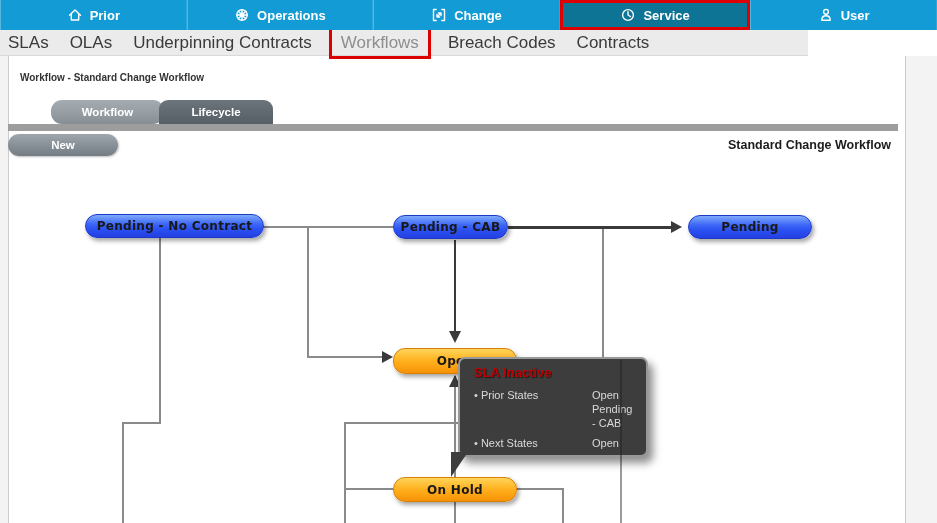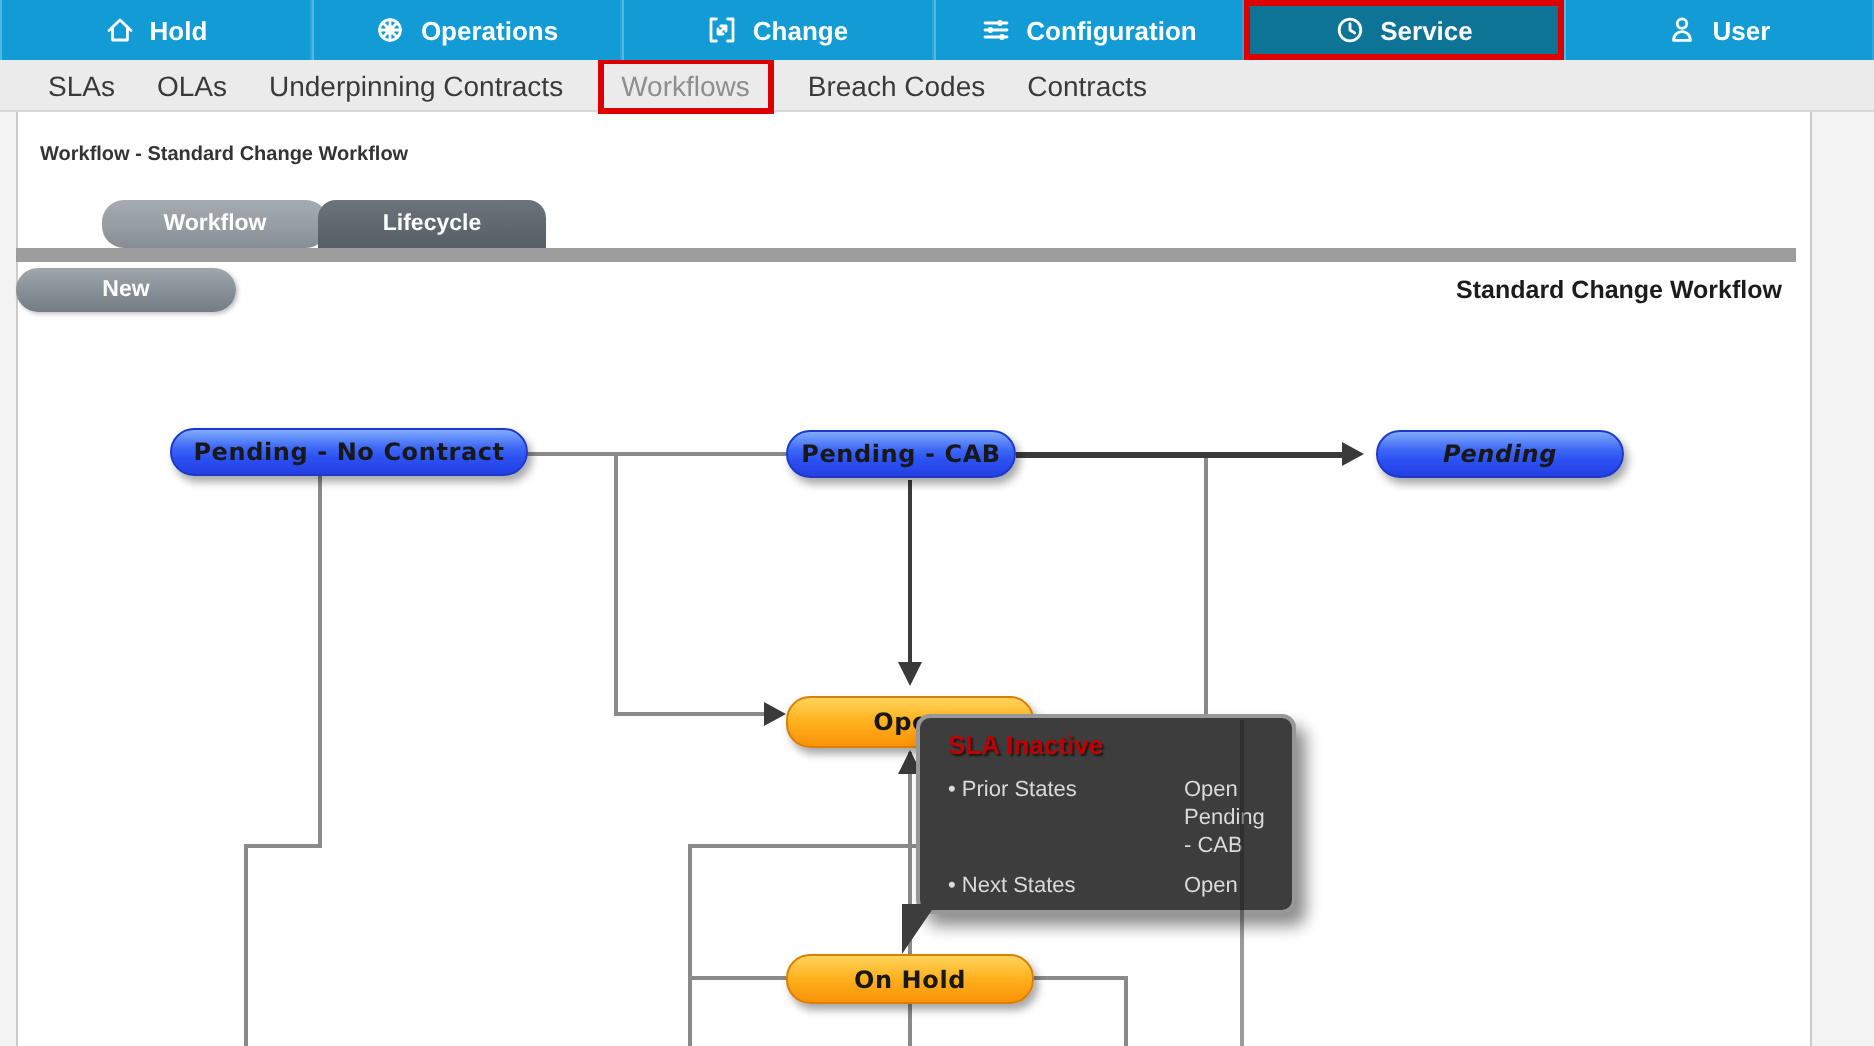--- a/index.html
+++ b/index.html
@@ -15,23 +15,23 @@
   .topnav{position:absolute;left:0;top:0;width:937px;height:30px;background:var(--nav_bg);
           display:flex;z-index:40;}
   .nav-item{flex:1;display:flex;align-items:center;justify-content:center;gap:7px;
             color:#fff;font-weight:bold;font-size:13px;box-sizing:border-box;
             border-left:1px solid rgba(255,255,255,.28);border-right:1px solid rgba(255,255,255,.12);
             cursor:pointer;}
   .nav-item.active{background:var(--nav_active_bg);border:3px solid var(--highlight_red);align-items:center;}
   .nav-item .ic{width:16px;height:16px;display:inline-flex;}
   .nav-item svg{width:16px;height:16px;stroke:#fff;fill:none;stroke-width:1.4;stroke-linecap:round;stroke-linejoin:round;}
   
-  .subnav{position:absolute;left:0;top:30px;width:937px;height:26px;background:var(--subnav_bg);
+  .subnav{position:absolute;left:0;top:30px;width:808px;height:26px;background:var(--subnav_bg);
           border-bottom:1px solid #d8d8d8;display:flex;align-items:center;gap:21px;
-          padding-left:24px;box-sizing:border-box;font-size:14px;color:#3a3a3a;z-index:39;}
+          padding-left:8px;box-sizing:border-box;font-size:17px;color:#3a3a3a;z-index:39;}
   .subnav-item{cursor:pointer;white-space:nowrap;}
   .subnav-item.selected{color:#8e8e8e;}
   .subnav-item.boxed{border:3px solid var(--highlight_red);padding:3px 9px;margin:-3px -4px;}
   
   .side-strip{position:absolute;top:56px;height:467px;background:#f3f3f3;z-index:1;}
   .panel-border{position:absolute;top:56px;height:467px;width:1px;background:#ccc;z-index:2;}
   .page-title{position:absolute;left:20px;top:72px;font-size:10px;font-weight:bold;color:#333;z-index:10;}
   .tab{position:absolute;top:100px;height:24px;border-radius:9px 9px 0 0;color:#fff;
        font-size:11.5px;font-weight:bold;text-align:center;line-height:24px;z-index:10;cursor:pointer;}
   .tab.active{left:51px;width:113px;background:linear-gradient(180deg,#a4acb2,var(--tab_active_bg) 60%,#868e94);border-radius:11px;}
@@ -72,51 +72,40 @@
 </head>
 <body>
 
 <div class="topnav">
     <div class="nav-item">
       <span class="ic">
         <svg viewBox="0 0 16 16">
           <path d="M2.5 8.2 8 3l5.5 5.2M4.3 7.2V13h7.4V7.2"></path>
         </svg>
       </span>
-      <span>Hold</span>
+      <span>Prior</span>
     </div>
     <div class="nav-item">
       <span class="ic">
         <svg viewBox="0 0 16 16">
           <circle cx="8" cy="8" r="5.2"></circle>
           <circle cx="8" cy="8" r="1.7"></circle>
           <path d="M8 2.8v10.4M2.8 8h10.4M4.3 4.3l7.4 7.4M11.7 4.3l-7.4 7.4"></path>
         </svg>
       </span>
       <span>Operations</span>
     </div>
     <div class="nav-item">
       <span class="ic">
         <svg viewBox="0 0 16 16">
           <path d="M5.2 2.5H2.5v11h2.7M10.8 2.5h2.7v11h-2.7"></path>
           <path d="M6 10l4-4M10 6H7.4M10 6v2.6M6 10h2.6M6 10V7.4"></path>
         </svg>
       </span>
       <span>Change</span>
-    </div>
-    <div class="nav-item">
-      <span class="ic">
-        <svg viewBox="0 0 16 16">
-          <path d="M2.5 4.5h11M2.5 8h11M2.5 11.5h11"></path>
-          <rect x="8.8" y="3" width="2.4" height="3" rx="1" fill="#fff" stroke="none"></rect>
-          <rect x="4" y="6.5" width="2.4" height="3" rx="1" fill="#fff" stroke="none"></rect>
-          <rect x="9.8" y="10" width="2.4" height="3" rx="1" fill="#fff" stroke="none"></rect>
-        </svg>
-      </span>
-      <span>Configuration</span>
     </div>
     <div class="nav-item active">
       <span class="ic">
         <svg viewBox="0 0 16 16">
           <circle cx="8" cy="8" r="5.4"></circle>
           <path d="M8 4.8V8l2.3 1.5"></path>
         </svg>
       </span>
       <span>Service</span>
     </div>
@@ -181,21 +170,21 @@
   <div class="ln" style="left:344px;top:422px;width:2px;height:101px"></div>
   <div class="ln" style="left:344px;top:488px;width:49px;height:2px"></div>
 
   <div class="ln" style="left:517px;top:488px;width:47px;height:2px"></div>
   <div class="ln" style="left:562px;top:488px;width:2px;height:35px"></div>
   <div class="ln" style="left:454px;top:502px;width:2px;height:21px"></div>
 
   <div id="nodes">
       <div class="node blue" style="left: 85px; top: 214px; width: 179px; height: 24px;">Pending - No Contract</div>
       <div class="node blue" style="left: 393px; top: 215px; width: 115px; height: 24px;">Pending - CAB</div>
-      <div class="node blue" style="left: 688px; top: 215px; width: 124px; height: 24px; font-style: italic;">Pending</div>
+      <div class="node blue" style="left: 688px; top: 215px; width: 124px; height: 24px;">Pending</div>
       <div class="node orange" style="left: 393px; top: 348px; width: 124px; height: 26px;">Open</div>
       <div class="node orange" style="left: 393px; top: 477px; width: 124px; height: 25px;">On Hold</div>
     </div>
 
   <div class="tooltip">
     <div class="tt-title">SLA Inactive</div>
     <div id="tt-rows">
         <div class="tt-row">
           <span>• Prior States</span>
           <div>

